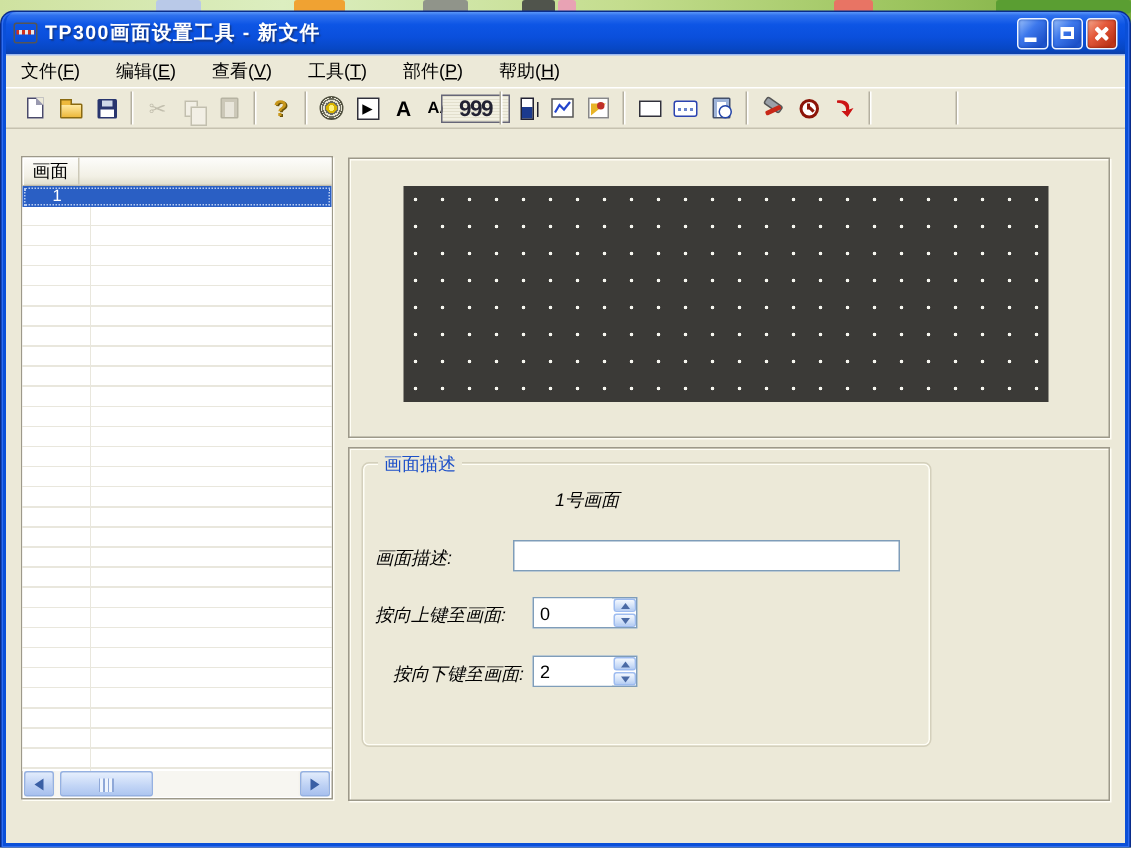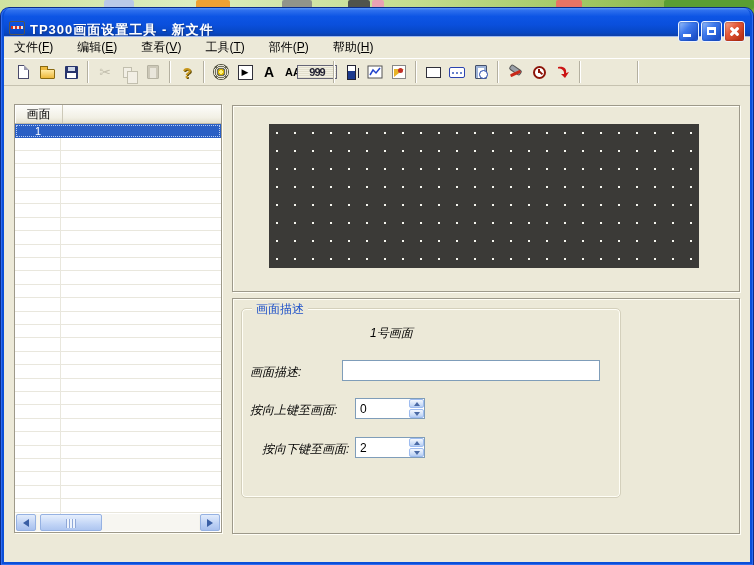--- a/index.html
+++ b/index.html
@@ -6,21 +6,21 @@
   html,body { width:754px; height:565px; overflow:hidden; }
   body { font-family:"Liberation Sans",sans-serif; font-size:12px; background:linear-gradient(90deg,#cfe2a0 0%,#dceec0 25%,#c4dd8e 55%,#9cc45e 80%,#76a93c 100%); position:relative; color:#000; }
 
   
   .frag { position:absolute; top:0; height:10px; border-radius:2px; }
 
   
   .window { position:absolute; left:1px; top:8px; width:752px; height:557px;
     background:#0a4fd8; border-radius:8px 8px 0 0; padding:0 3px 3px;
     box-shadow:0 0 0 1px #0a2c8a, inset 0 0 0 1px #2f6cf0; }
-  .titlebar { height:28px; display:flex; align-items:flex-start; padding:13px 5px 0 5px; border-radius:7px 7px 0 0;
+  .titlebar { height:28px; display:flex; align-items:center; padding:0 5px 0 5px; border-radius:7px 7px 0 0;
     background:linear-gradient(180deg,#5a97f8 0%,#2f71ee 8%,#0d55e5 30%,#0a4fdc 60%,#0747c4 88%,#0d3fa8 100%); }
   .app-icon { width:16px; height:14px; margin-right:5px; background:linear-gradient(180deg,#e8e8e8,#b8b8c0); border:1px solid #555; border-radius:2px;
     background-image:repeating-linear-gradient(90deg,#d03020 0 2px,#e8e8e8 2px 4px); background-size:12px 3px; background-position:1px 4px; background-repeat:no-repeat; }
   .title-text { color:#fff; font-weight:bold; font-size:13px; text-shadow:1px 1px 1px #143a8c; letter-spacing:1px; }
   .win-btns { margin-left:auto; display:flex; gap:2px; }
   .wbtn { width:21px; height:21px; border-radius:3px; border:1px solid #eef4ff; position:relative;
     background:linear-gradient(135deg,#9dc2fa 0%,#3d78ec 40%,#1c50c8 85%,#2a62d8 100%); box-shadow:inset 0 0 2px #0c3da8; }
   .wbtn.close { background:linear-gradient(135deg,#f5ab92 0%,#e4593a 40%,#bb3317 85%,#d14a2a 100%); box-shadow:inset 0 0 2px #7d1602; }
   .glyph-min { position:absolute; left:4px; bottom:4px; width:8px; height:3px; background:#fff; }
   .glyph-max { position:absolute; left:5px; top:5px; width:9px; height:8px; border:2px solid #fff; border-top-width:3px; }
@@ -52,21 +52,21 @@
   .i-copy { width:9px; height:11px; background:#f4f2ea; border:1px solid #b5b1a0; position:relative; margin-left:-3px; }
   .i-copy::before { content:""; position:absolute; left:3px; top:3px; width:9px; height:11px; background:#f4f2ea; border:1px solid #b5b1a0; }
   .i-paste { width:12px; height:14px; background:#c2beae; border:1px solid #a5a190; border-radius:1px; position:relative; }
   .i-paste::before { content:""; position:absolute; left:2px; top:2px; width:6px; height:10px; background:#e8e6dc; }
   .gl-help { font-weight:bold; font-size:15px; color:#c8971c; text-shadow:1px 1px 0 #6a5208; }
   .i-led { width:16px; height:16px; border-radius:50%;
     background:radial-gradient(circle at 50% 50%, #fff27a 0 2px, #d8b400 2px 3.5px, #6e6e5e 3.5px 4.5px, #e4e1d0 4.5px 5.5px, #6e6e5e 5.5px 6.5px, #e4e1d0 6.5px 7px, #50503f 7px 8px); }
   .i-playbox { width:15px; height:15px; background:#fff; border:1px solid #30303a; display:flex; align-items:center; justify-content:center; font-size:9px; color:#000; }
   .gl-a { font-weight:bold; font-size:14px; }
   .gl-aa { font-weight:bold; font-size:11px; letter-spacing:0; }
-  .i-digits { font-weight:bold; font-size:11px; letter-spacing:-1px; color:#223; border:1px solid #667; padding:0 11px; background:repeating-linear-gradient(0deg,#e2dfcd 0 1px,#f2f0e2 1px 2px); }
+  .i-digits { font-weight:bold; font-size:15px; letter-spacing:-1px; color:#223; border:1px solid #667; padding:0 11px; background:repeating-linear-gradient(0deg,#e2dfcd 0 1px,#f2f0e2 1px 2px); }
   .i-gauge { width:9px; height:15px; border:1px solid #223; background:linear-gradient(180deg,#fff 0 40%, #1c3a8e 40%); position:relative; }
   .i-gauge::before { content:""; position:absolute; right:-4px; top:2px; width:2px; height:10px; border-right:1px solid #223; }
   .i-bitmap { width:14px; height:14px; background:#fff; border:1px solid #888; position:relative; overflow:hidden; }
   .i-bitmap::before { content:""; position:absolute; left:1px; bottom:1px; border-style:solid; border-width:0 0 8px 10px; border-color:transparent transparent transparent #e8b428; }
   .i-bitmap::after { content:""; position:absolute; right:2px; top:2px; width:5px; height:5px; border-radius:50%; background:#c03028; }
   .i-rect { width:15px; height:11px; background:#fff; border:1px solid #30303a; }
   .i-keydisp { width:16px; height:11px; background:#fff; border:1px solid #2b43b0; border-radius:2px;
     background-image:repeating-linear-gradient(90deg,#6a84cc 0 2px,#fff 2px 4px); background-size:10px 2px; background-position:2px 4px; background-repeat:no-repeat; }
   .i-clipclock { width:12px; height:14px; background:#9fb4d8; border:1px solid #44506a; border-radius:1px; position:relative; }
   .i-clipclock::before { content:""; position:absolute; left:2px; top:2px; width:6px; height:10px; background:#fff; }
@@ -81,21 +81,21 @@
 
   
   .client { flex:1; position:relative; background:#ece9d8; }
 
   
   .list-panel { position:absolute; left:10px; top:18px; width:208px; height:429px; background:#fff;
     border:1px solid #9d998a; box-shadow:1px 1px 0 #fffef6; }
   .list-header { height:19px; display:flex; background:linear-gradient(180deg,#fdfdfb,#f2f0e5 70%,#e3e0cf);
     border-bottom:1px solid #c0bcaa; }
   .hcell { display:flex; align-items:center; justify-content:center; border-right:1px solid #cdc9b8; box-shadow:inset 1px 1px 0 #fff; }
-  .hcell.c1 { width:48px; }
+  .hcell.c1 { width:38px; }
   .hcell.c2 { flex:1; justify-content:flex-start; padding-left:12px; }
   .list-body { position:absolute; left:0; top:19px; right:0; bottom:18px; background:#fff;
     background-image:
       linear-gradient(90deg, transparent 45px, #e9e7dd 45px, #e9e7dd 46px, transparent 46px),
       repeating-linear-gradient(180deg, transparent 0 12.4px, #ecead f0? 0, transparent 0);
   }
   .list-body { background-image:
       linear-gradient(90deg, transparent 45px, #e9e7dd 45px, #e9e7dd 46px, transparent 46px),
       repeating-linear-gradient(180deg, #ffffff 0 12.4px, #e9e7dd 12.4px 13.4px); }
   .sel-row { position:absolute; left:0; top:0; width:100%; height:14px; background:#2a5fc4; outline:1px dotted #b9cdf2; outline-offset:-2px; display:flex; }

